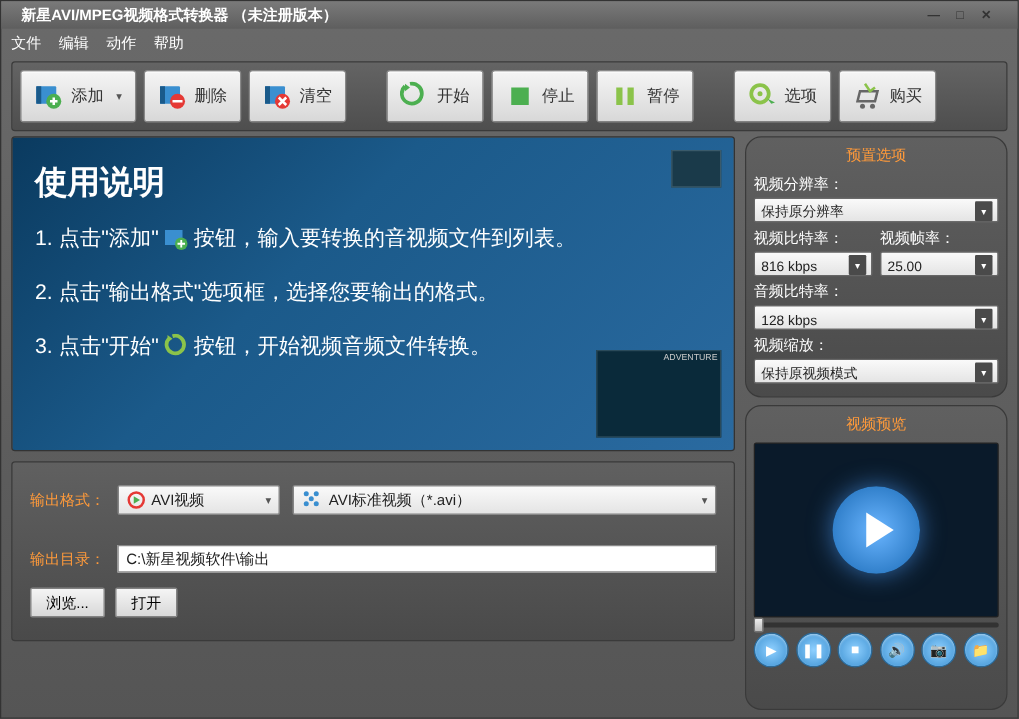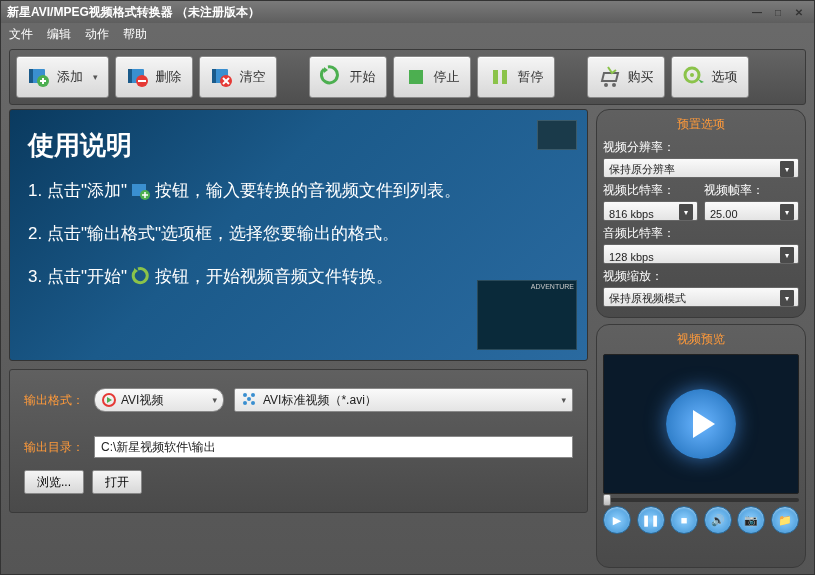--- a/index.html
+++ b/index.html
@@ -1,18 +1,18 @@
 <!DOCTYPE html>
 <html><head>
 <meta charset="utf-8">
 <style>
 * { margin: 0; padding: 0; box-sizing: border-box; font-family: "Microsoft YaHei", Arial, sans-serif; }
 body { width: 815px; height: 575px; background: #5a5a5a; overflow: hidden; }
 .window { width: 815px; height: 575px; background: linear-gradient(#6a6a6a,#555); border: 1px solid #333; }
-.titlebar { height: 22px; background: linear-gradient(#7a7a7a,#5e5e5e); display: flex; align-items: center; padding: 0 6px; font-size: 12px; color: #fff; font-weight: bold; }
+.titlebar { height: 22px; background: linear-gradient(#7a7a7a,#5e5e5e); display: flex; align-items: center; padding: 0 16px; font-size: 12px; color: #fff; font-weight: bold; }
 .titlebar .spacer { flex: 1; }
 .win-btn { width: 18px; height: 14px; margin-left: 3px; display: flex; align-items: center; justify-content: center; font-size: 10px; color: #333; cursor: pointer; }
 .menubar { height: 22px; display: flex; align-items: center; padding: 0 8px; font-size: 12px; color: #fff; gap: 14px; }
 .menubar span { cursor: pointer; }
 .toolbar { height: 56px; margin: 4px 8px; background: linear-gradient(#646464,#4e4e4e); border: 1px solid #3a3a3a; border-radius: 3px; display: flex; align-items: center; padding: 0 6px; gap: 6px; }
 .tbtn { height: 42px; background: linear-gradient(#f5f5f5,#d8d8d8); border: 1px solid #888; border-radius: 3px; display: flex; align-items: center; padding: 12px 10px; gap: 6px; font-size: 13px; color: #333; cursor: pointer; box-shadow: inset 0 1px 0 #fff; }
 .tbtn.split::after { content: "▾"; font-size: 9px; margin-left: 4px; color: #555; }
 .ticon { width: 24px; height: 24px; display: flex; align-items: center; justify-content: center; }
 .content { display: flex; padding: 0 8px 8px; gap: 8px; height: calc(575px - 22px - 22px - 64px); }
 .left { flex: 1; display: flex; flex-direction: column; gap: 8px; }
@@ -20,21 +20,21 @@
 .instructions { height: 252px; background: linear-gradient(135deg,#0a3a5f,#1b5a8a 40%,#2a6aa0); border: 1px solid #333; border-radius: 3px; padding: 18px; color: #fff; position: relative; overflow: hidden; }
 .instructions h2 { font-size: 26px; margin-bottom: 16px; }
 .instructions .line { font-size: 17px; margin-bottom: 20px; display: flex; align-items: center; gap: 4px; }
 .instructions .adventure { position: absolute; right: 10px; bottom: 10px; width: 100px; height: 70px; background: #0a2a3a; border: 1px solid #2a4a5a; display:flex; align-items:flex-start; justify-content:flex-end; font-size:7px; color:#ccc; padding:2px; }
 .instructions .thumb { position:absolute; right:10px; top:10px; width:40px; height:30px; background:#1a3a4a; border:1px solid #3a5a6a; }
 .output-panel { background: linear-gradient(#606060,#4a4a4a); border: 1px solid #3a3a3a; border-radius: 3px; padding: 18px 14px; display: flex; flex-direction: column; gap: 24px; }
 .row { display: flex; align-items: center; gap: 10px; }
 .row-label { font-size: 12px; color: #ff9a3a; width: 60px; }
 .combo { flex: 1; height: 24px; background: linear-gradient(#fafafa,#e4e4e4); border: 1px solid #888; border-radius: 2px; display: flex; align-items: center; padding: 0 6px; font-size: 12px; color: #222; position: relative; cursor: pointer; }
 .combo::after { content: "▾"; position: absolute; right: 6px; font-size: 9px; color: #555; }
-.combo.short { flex: 0 0 130px; border-radius: 11px; }
+.combo.short { flex: 0 0 130px; }
 .textinput { flex: 1; height: 22px; background: #fff; border: 1px solid #888; padding: 0 6px; font-size: 12px; color: #222; }
 .small-btn { height: 24px; padding: 0 12px; background: linear-gradient(#f5f5f5,#d8d8d8); border: 1px solid #888; border-radius: 2px; font-size: 12px; cursor: pointer; }
 .panel { background: linear-gradient(#606060,#4a4a4a); border: 1px solid #3a3a3a; border-radius: 13px; padding: 6px; }
 .panel-title { text-align: center; font-size: 12px; color: #ff9a3a; margin-bottom: 6px; }
 .field-label { font-size: 12px; color: #fff; margin-bottom: 2px; }
 .dd { height: 20px; background: linear-gradient(#fafafa,#e4e4e4); border: 1px solid #666; border-radius: 2px; display: flex; align-items: flex-end; padding: 0 5px; font-size: 11px; color: #222; position: relative; cursor: pointer; margin-bottom: 4px; }
 .dd::after { content: "▾"; position: absolute; right: 4px; font-size: 8px; color: #333; background:#4a4a4a; color:#fff; width:14px; height:16px; display:flex;align-items:center;justify-content:center; border-radius:1px;}
 .two-col { display: flex; gap: 6px; }
 .two-col > div { flex: 1; }
 .preview { height: 140px; background: #0a1a2a; border: 1px solid #222; border-radius: 2px; display: flex; align-items: center; justify-content: center; }
@@ -125,37 +125,37 @@
             <rect x="5" y="5" width="5" height="14" fill="#8bc34a"></rect>
             <rect x="14" y="5" width="5" height="14" fill="#8bc34a"></rect>
           </svg>
         </span>
       <span>暂停</span>
     </div>
     <div style="flex:0 0 20px"></div>
     <div class="tbtn">
       <span class="ticon">
           <svg width="24" height="24">
+            <circle cx="10" cy="10" r="7" fill="none" stroke="#8bc34a" stroke-width="3"></circle>
+            <circle cx="10" cy="10" r="2" fill="#8bc34a"></circle>
+            <path d="M16 14l6 3-3 1z" fill="#4caf50"></path>
+          </svg>
+        </span>
+      <span>选项</span>
+    </div>
+    <div class="tbtn">
+      <span class="ticon">
+          <svg width="24" height="24">
             <path d="M4 16h14l2-8H6z" fill="none" stroke="#666" stroke-width="2"></path>
             <circle cx="8" cy="20" r="2" fill="#666"></circle>
             <circle cx="16" cy="20" r="2" fill="#666"></circle>
             <path d="M10 2l4 6 4-3" fill="none" stroke="#8bc34a" stroke-width="2"></path>
           </svg>
         </span>
       <span>购买</span>
-    </div>
-    <div class="tbtn">
-      <span class="ticon">
-          <svg width="24" height="24">
-            <circle cx="10" cy="10" r="7" fill="none" stroke="#8bc34a" stroke-width="3"></circle>
-            <circle cx="10" cy="10" r="2" fill="#8bc34a"></circle>
-            <path d="M16 14l6 3-3 1z" fill="#4caf50"></path>
-          </svg>
-        </span>
-      <span>选项</span>
     </div>
   </div>
 
   <div class="content">
     <div class="left">
       <div class="instructions">
         <div class="thumb"></div>
         <h2>使用说明</h2>
         <div class="line">
           <span>1. 点击"添加"</span>

